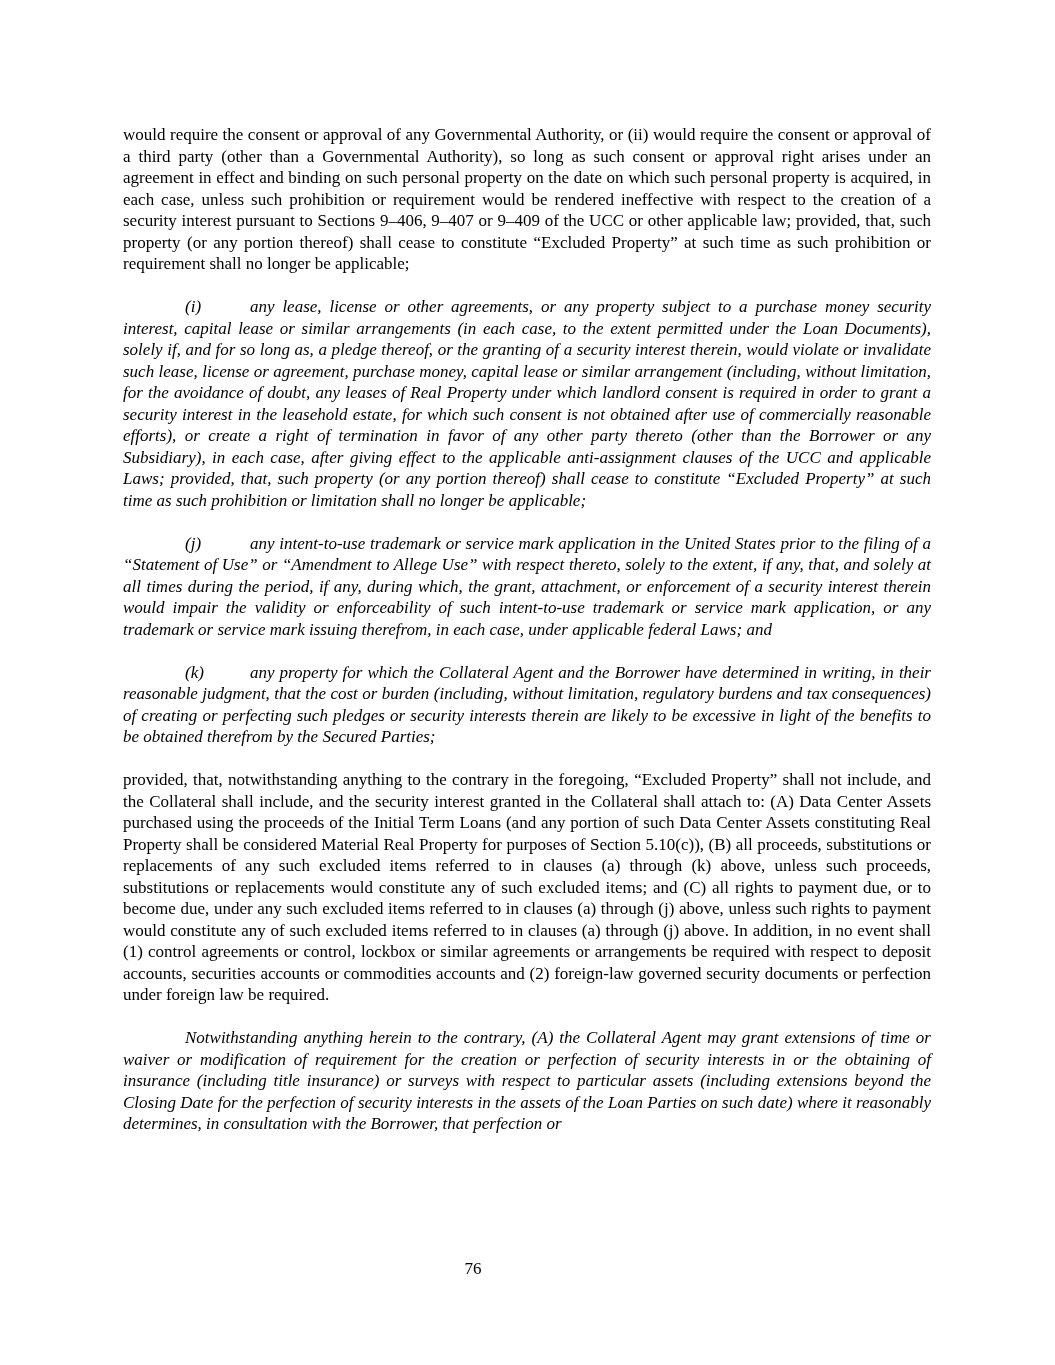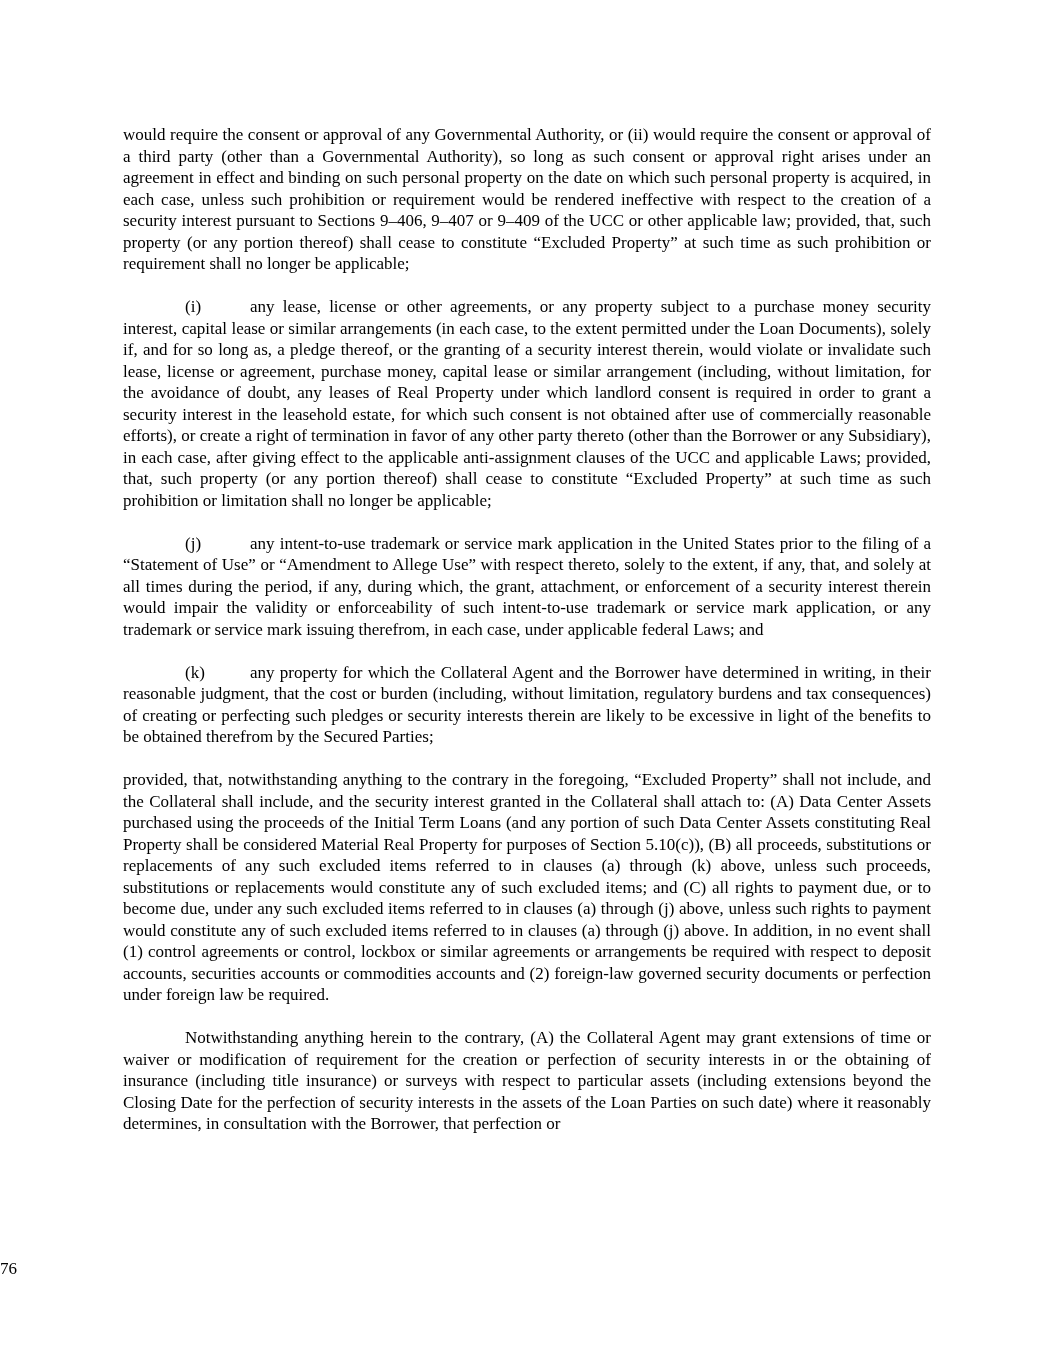--- a/index.html
+++ b/index.html
@@ -22,34 +22,35 @@
   }
   .doc-body {
     width: 808px;
   }
   .para {
     margin: 0 0 21.5px 0;
     text-align: justify;
   }
   .para.indent {
     text-indent: 62px;
+    font-style: italic;
   }
   .clause-label {
     display: inline-block;
     width: 65px;
     text-indent: 0;
   }
   .u {
   }
   .page-number {
     position: absolute;
     top: 1258px;
-    left: 0;
+    left: 8px;
     width: 930px;
-    text-align: left;
+    text-align: center;
     text-indent: 0;
   }
 </style>
 </head>
 <body>
 
 <div class="page">
   <main class="doc-body">
 
     <p class="para">would require the consent or approval of any Governmental Authority, or (ii) would require the consent or approval of a third party (other than a Governmental Authority), so long as such consent or approval right arises under an agreement in effect and binding on such personal property on the date on which such personal property is acquired, in each case, unless such prohibition or requirement would be rendered ineffective with respect to the creation of a security interest pursuant to Sections 9–406, 9–407 or 9–409 of the UCC or other applicable law; provided, that, such property (or any portion thereof) shall cease to constitute “Excluded Property” at such time as such prohibition or requirement shall no longer be applicable;</p>

